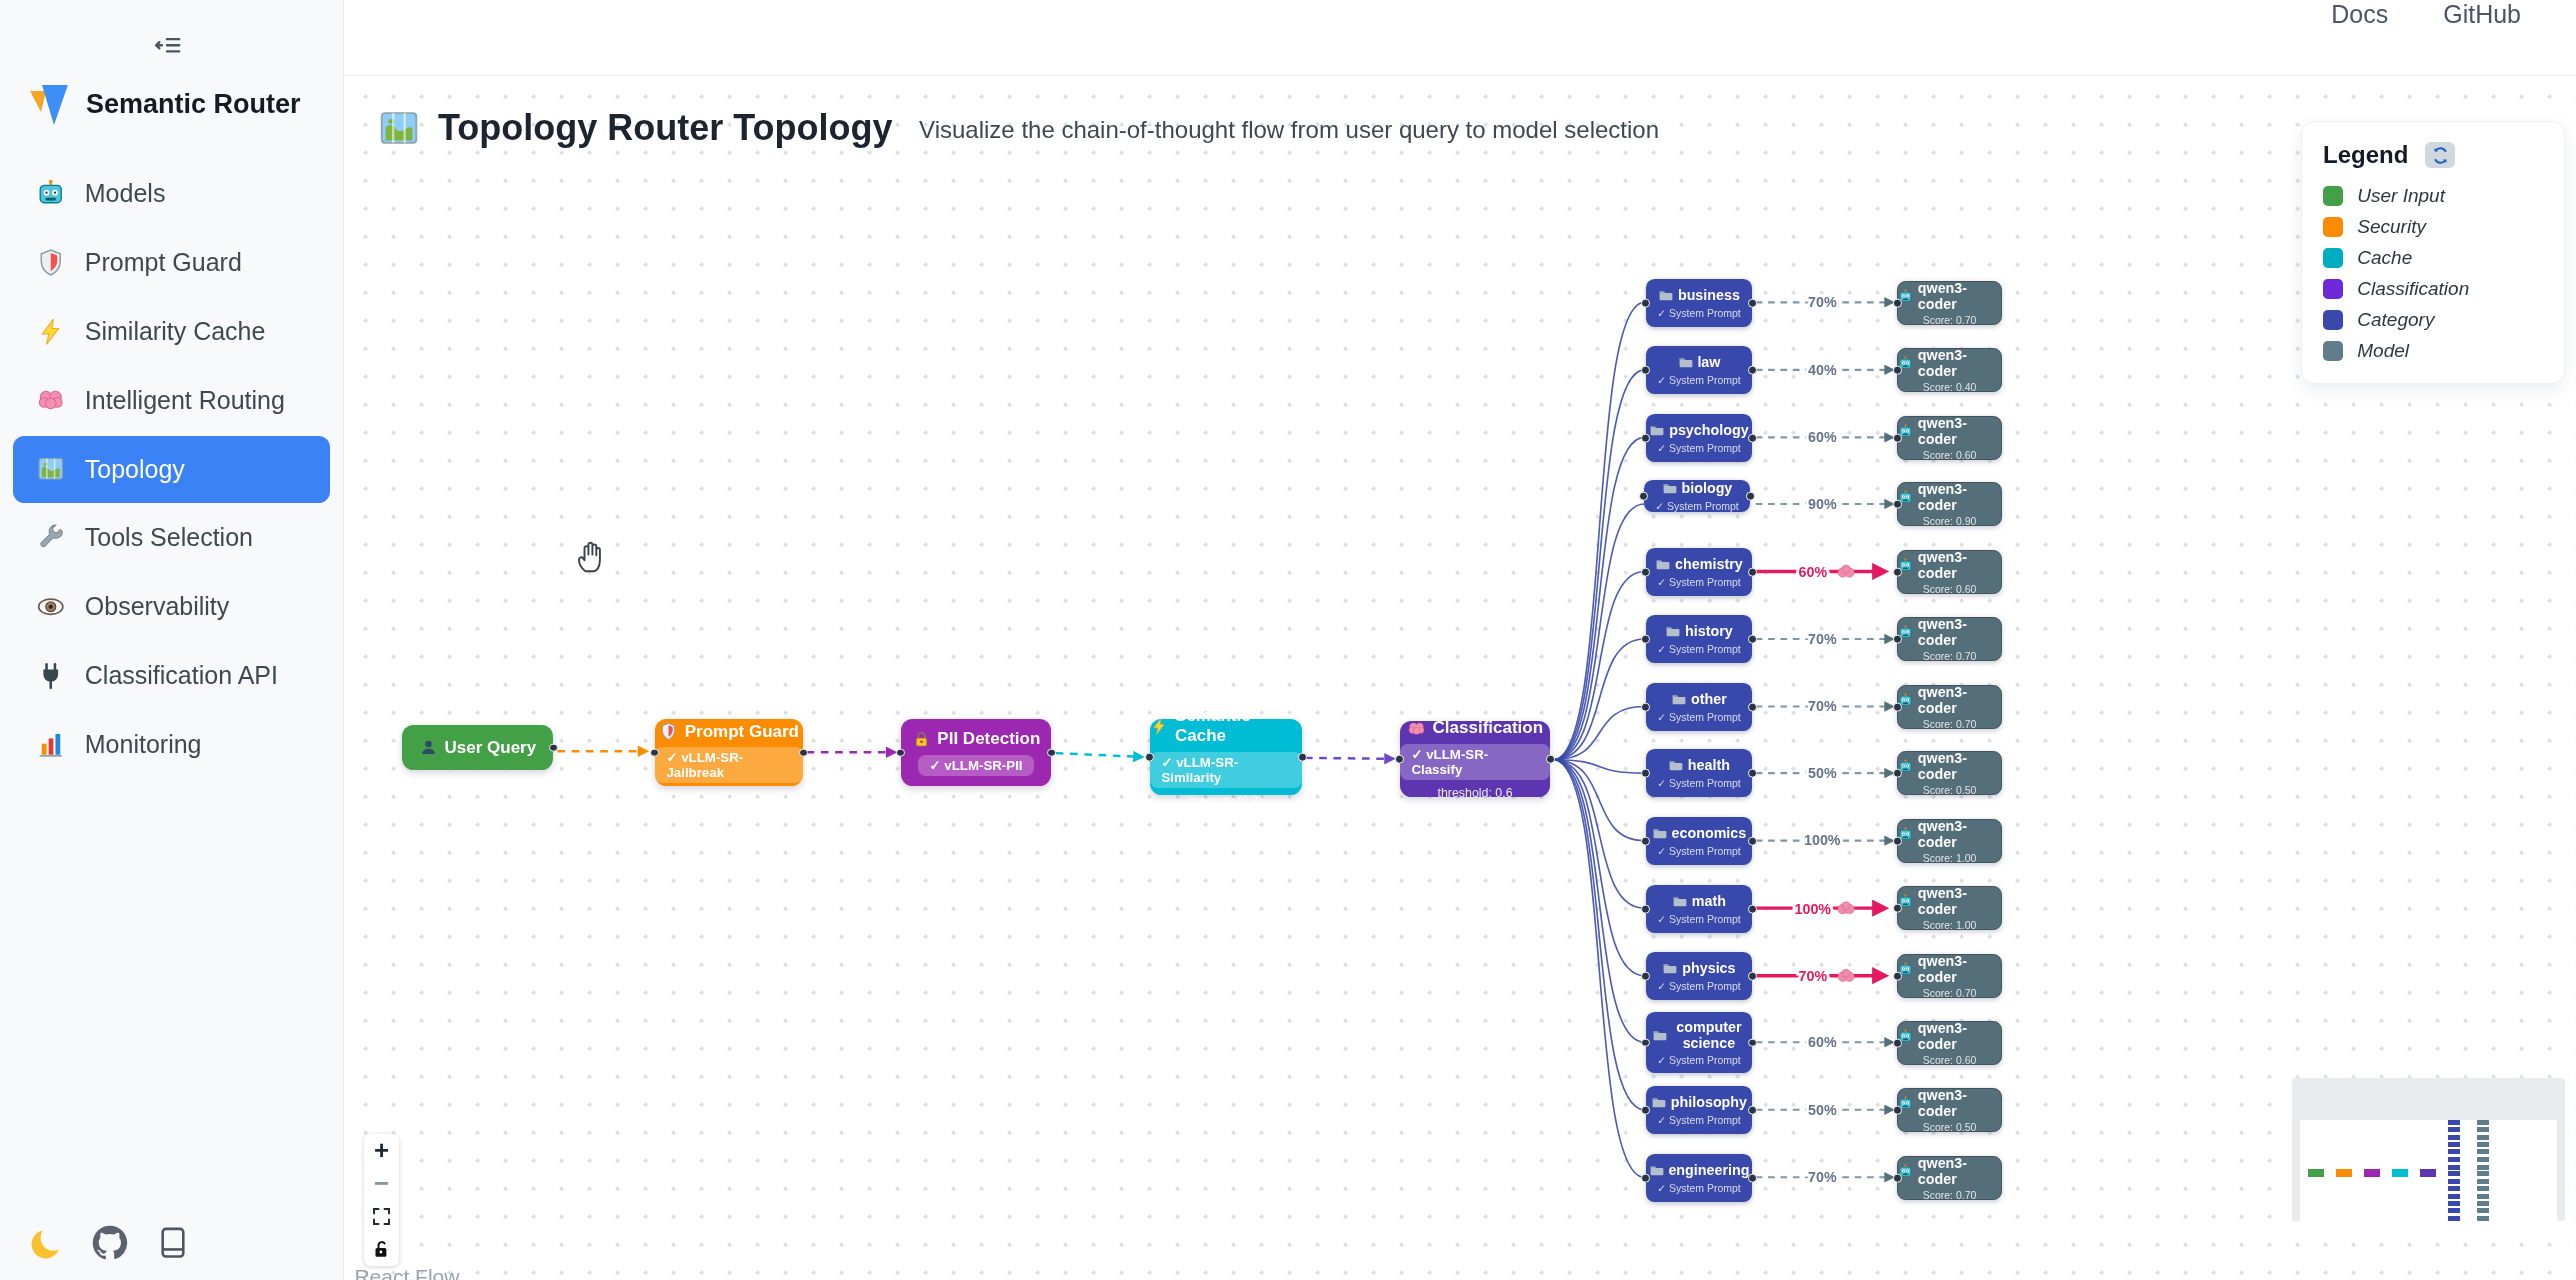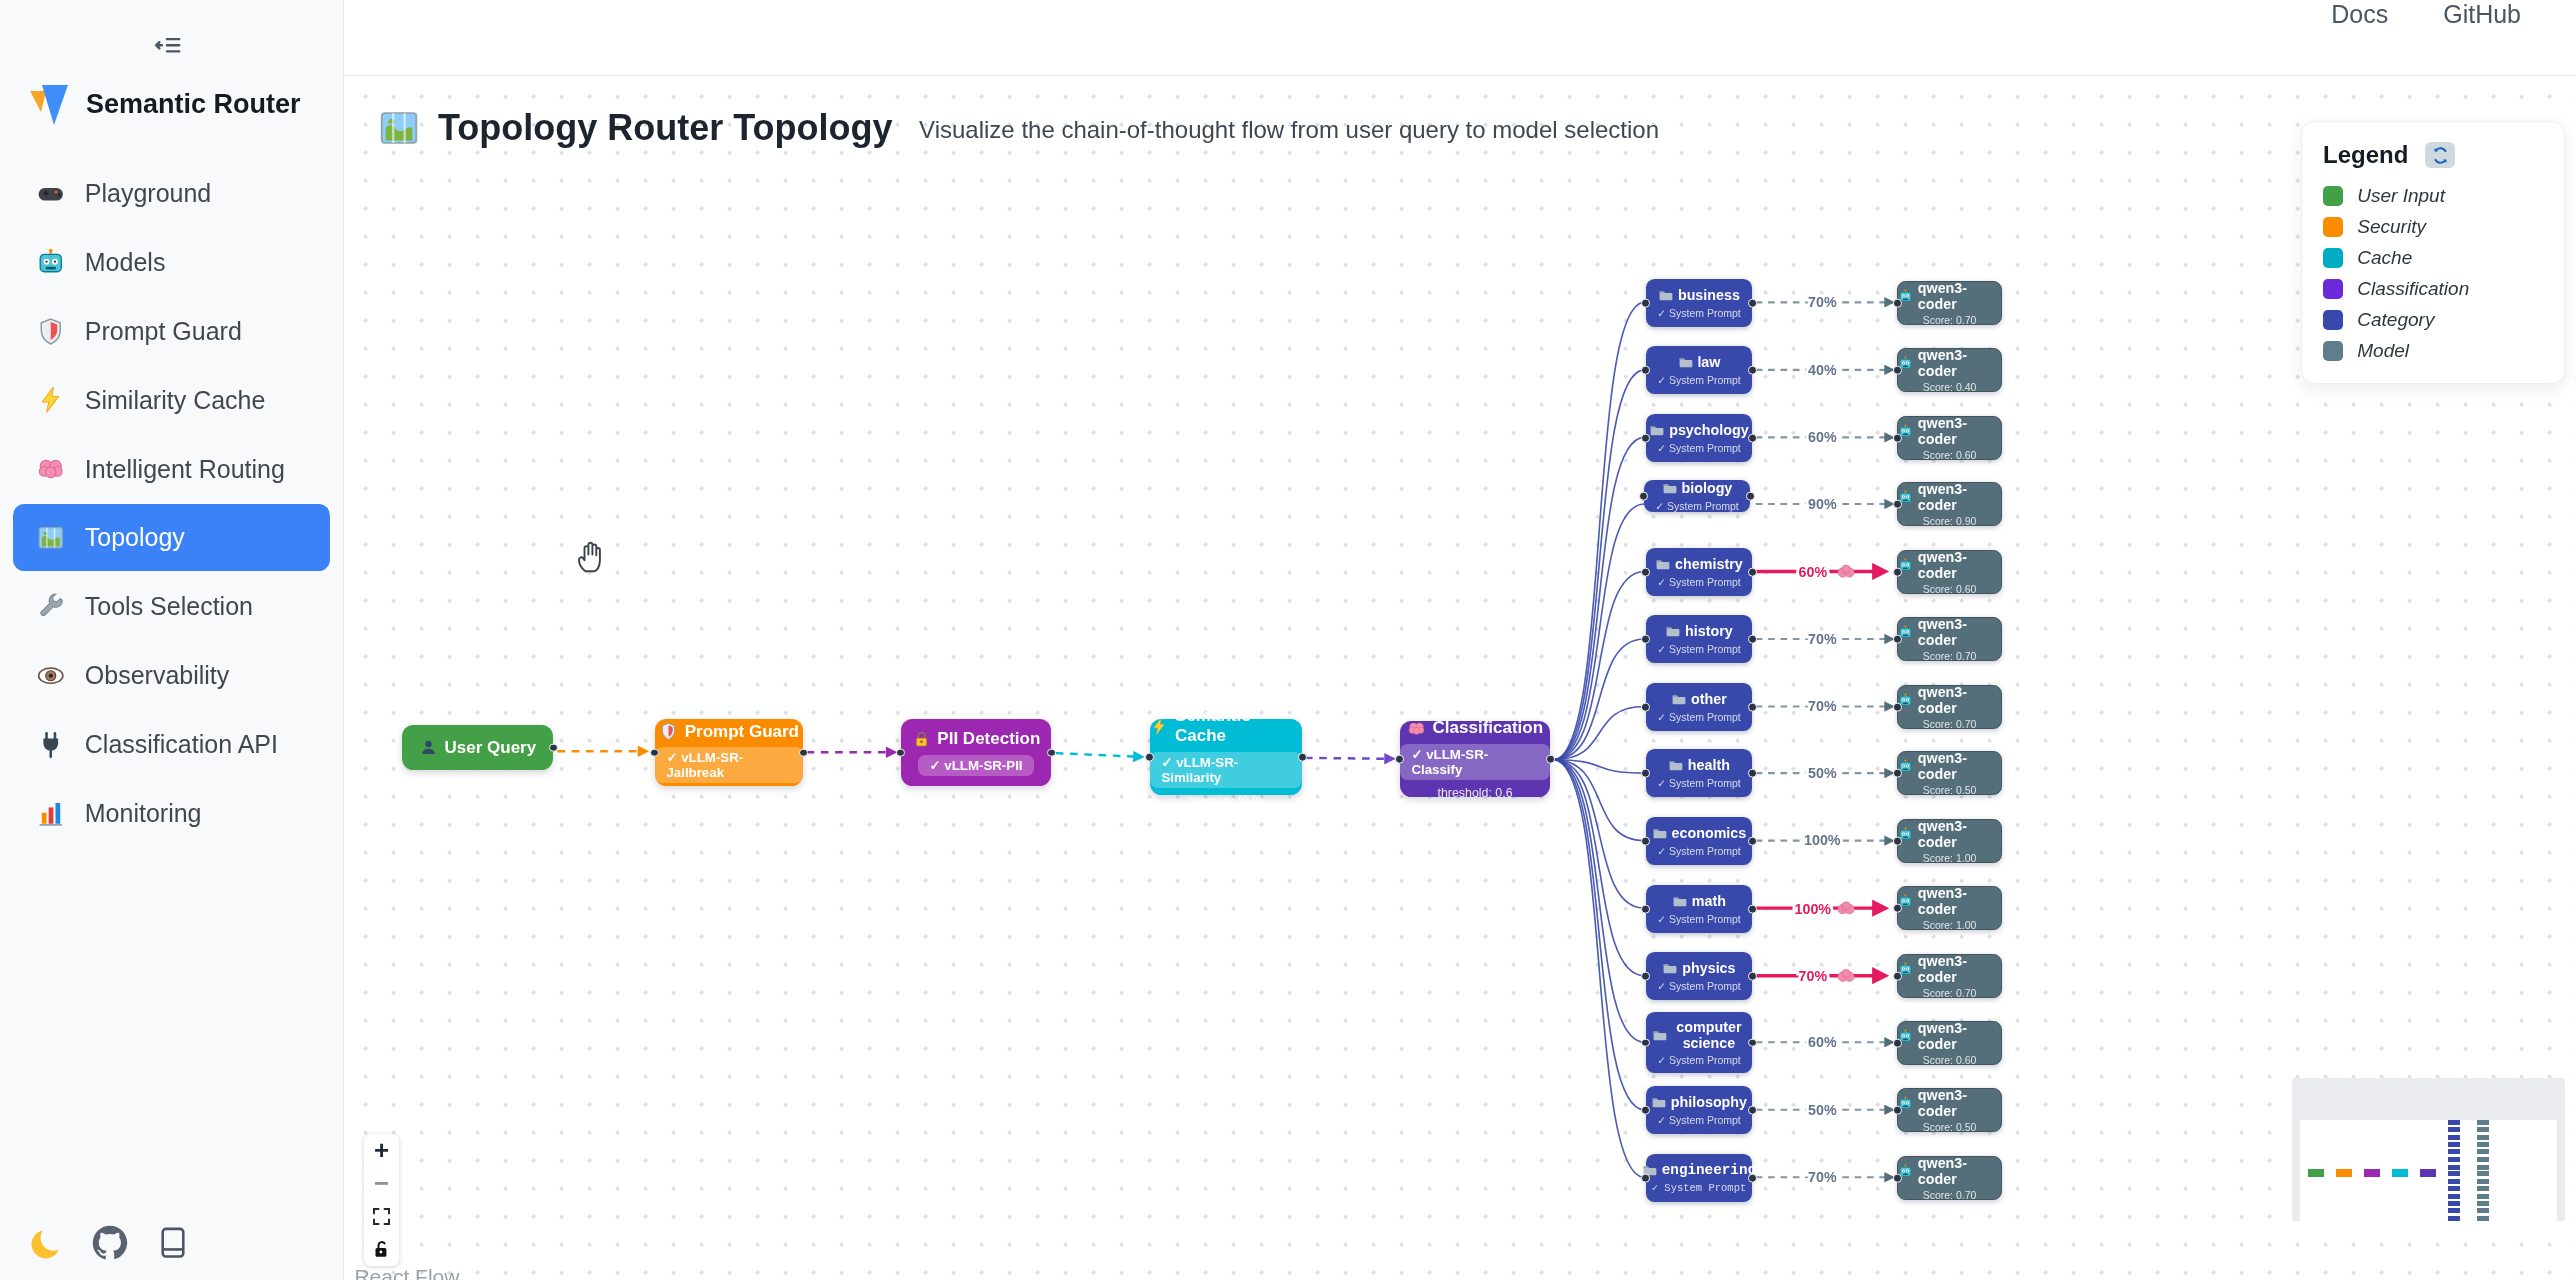--- a/index.html
+++ b/index.html
@@ -693,21 +693,21 @@
           <span class="cat-icon">
             <svg class="ic" viewBox="0 0 16 16" width="15" height="15">
               <use href="#i-robot" xlink:href="#i-robot"></use>
             </svg>
           </span>
           <span>qwen3-coder</span>
         </div>
         <div class="model-score">Score: 0.50</div>
         <span class="handle h-left"></span>
       </div>
-      <div class="cat-node" style="left: 1303px; top: 1078px; width: 106px; height: 48px; font-family: Liberation Mono, monospace;">
+      <div class="cat-node" style="left: 1303px; top: 1078px; width: 106px; height: 48px;">
         <div class="cat-title">
           <span class="cat-icon">
             <svg class="ic" viewBox="0 0 16 16" width="15" height="15">
               <use href="#i-folder" xlink:href="#i-folder"></use>
             </svg>
           </span>
           <span>engineering</span>
         </div>
         <div class="cat-sub">✓ System Prompt</div>
         <span class="handle h-left"></span>
@@ -840,28 +840,20 @@
         <svg class="ic" viewBox="0 0 46 50" width="44" height="48">
           <use href="#i-logo"></use>
         </svg>
       </span>
     <span class="logo-text">Semantic Router</span>
   </div>
   <div id="nav">
       <div class="nav-item">
         <span class="nav-icon">
           <svg class="ic" viewBox="0 0 31 31" width="29.5" height="29.5">
-            <use href="#i-gamepad" xlink:href="#i-gamepad"></use>
-          </svg>
-        </span>
-        <span>Playground</span>
-      </div>
-      <div class="nav-item">
-        <span class="nav-icon">
-          <svg class="ic" viewBox="0 0 31 31" width="29.5" height="29.5">
             <use href="#i-robot" xlink:href="#i-robot"></use>
           </svg>
         </span>
         <span>Models</span>
       </div>
       <div class="nav-item">
         <span class="nav-icon">
           <svg class="ic" viewBox="0 0 31 31" width="29.5" height="29.5">
             <use href="#i-shield" xlink:href="#i-shield"></use>
           </svg>

